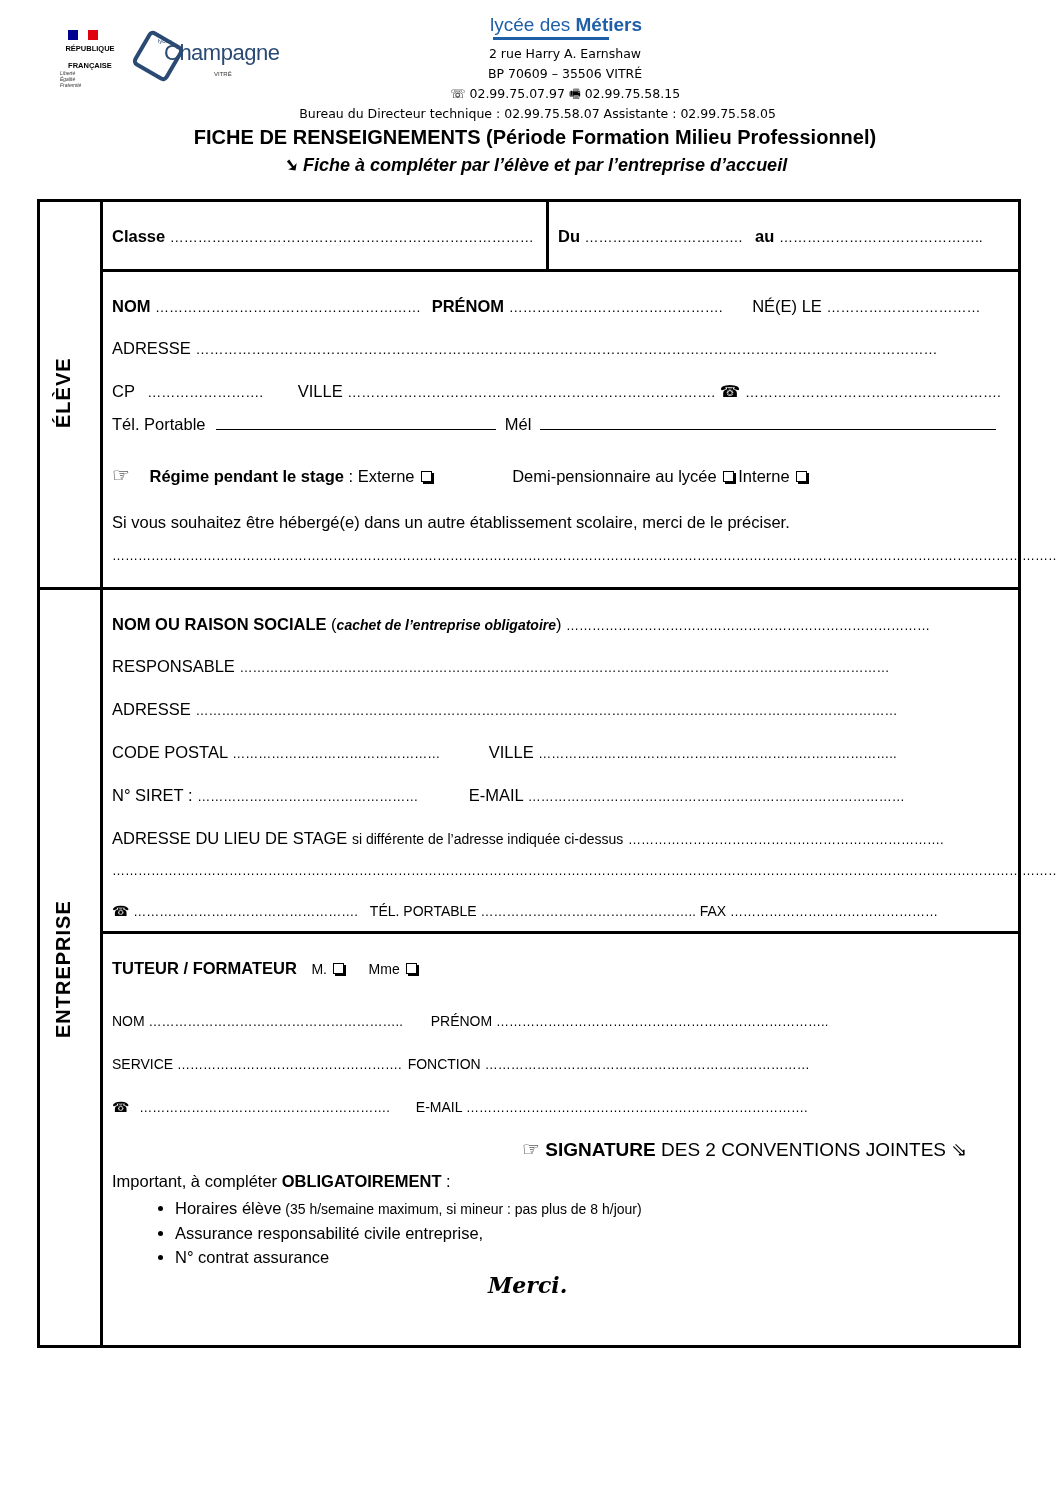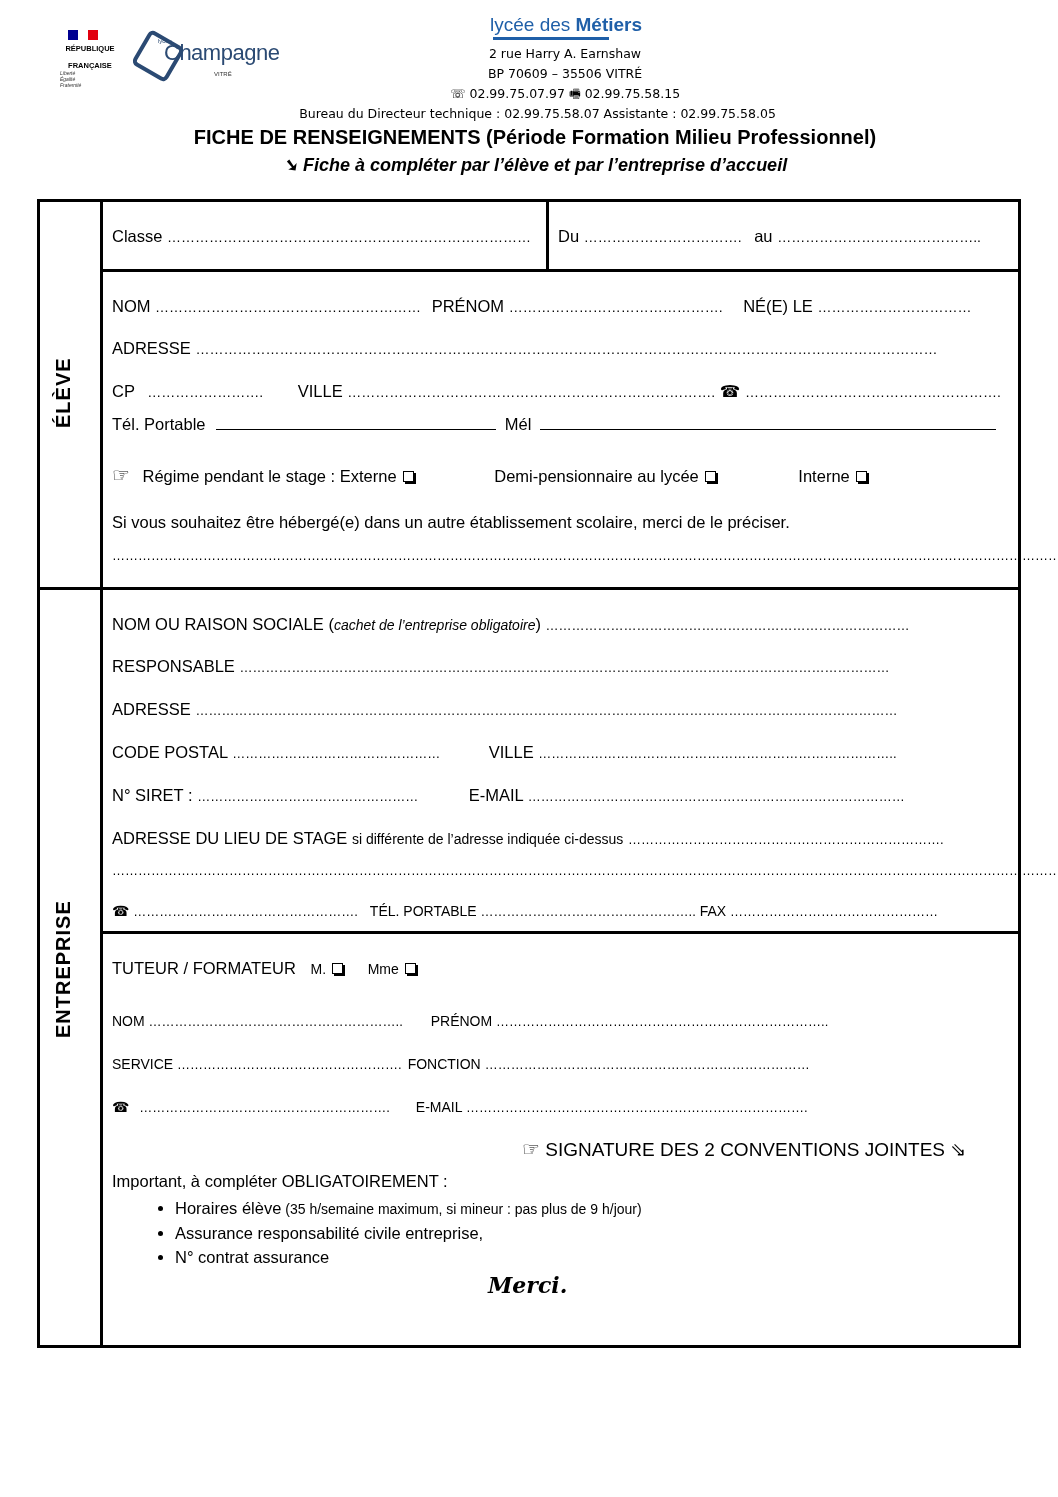--- a/index.html
+++ b/index.html
@@ -23,21 +23,21 @@
   .addr { left:0; width:1130px; text-align:center; font-family:"DejaVu Sans", sans-serif; font-size:12.5px; line-height:20px; }
   .title { left:0; width:1070px; text-align:center; top:126px; font-size:20px; font-weight:bold; }
   .subtitle { left:0; width:1070px; text-align:center; top:154px; font-size:18px; font-weight:bold; font-style:italic; }
 
   
   .frame { left:37px; top:199px; width:984px; height:1149px; border:3px solid #000; box-sizing:border-box; }
   .vline-side { left:100px; top:199px; width:3px; height:1149px; background:#000; }
   .hline { left:37px; height:3px; background:#000; }
   .vlabel { position:absolute; left:52px; transform:rotate(-90deg); transform-origin:left top; font-weight:bold; font-size:20px; letter-spacing:1px; white-space:nowrap; }
   .row { position:absolute; left:112px; font-size:16.5px; white-space:nowrap; }
-  .b { font-weight:normal; }
+  .b { font-weight:bold; }
   .sm { font-size:14px; }
   .xs { font-size:13px; }
   .ul { display:inline-block; border-bottom:1.3px solid #000; height:14px; vertical-align:baseline; }
   .box { display:inline-block; width:9px; height:9px; border:1.5px solid #000; box-shadow:2px 2px 0 #000; vertical-align:middle; margin-left:6px; margin-top:-3px; }
   .hand { font-size:20px; }
   ul.bul { position:absolute; left:145px; margin:0; padding-left:30px; font-size:16.5px; line-height:24px; }
   .merci { left:488px; top:1272px; font-family:"DejaVu Serif", serif; font-style:italic; font-weight:bold; font-size:22px; }
 </style>
 </head>
 <body>
@@ -94,21 +94,21 @@
   <span class="sm">…………………………….</span>
   <span class="b" style="margin-left:8px">au</span>
   <span class="sm">……………………………………..</span>
 </div>
 
 <div class="row" style="top:297px">
   <span class="b">NOM</span>
   <span class="sm">…………………………………………………</span>
   <span class="b" style="margin-left:6px">PRÉNOM</span>
   <span class="sm">……………………………………….</span>
-  <span style="margin-left:16px">NÉ(E) LE</span>
+  <span style="margin-left:25px">NÉ(E) LE</span>
   <span class="sm">……………………………</span>
 </div>
 <div class="row" style="top:339px">
   <span>ADRESSE</span>
   <span class="sm">……………………………………………………………………………………………………………………………………………</span>
 </div>
 <div class="row" style="top:382px">
   <span>CP</span>
   <span class="sm" style="margin-left:8px">…………………….</span>
   <span style="margin-left:30px">VILLE</span>
@@ -117,23 +117,23 @@
   <span class="sm">……………………………………………….</span>
 </div>
 <div class="row" style="top:415px">
   <span>Tél. Portable</span>
   <span class="ul" style="width:280px;margin-left:6px"></span>
   <span style="margin-left:4px">Mél</span>
   <span class="ul" style="width:456px;margin-left:4px"></span>
 </div>
 <div class="row" style="top:463px">
   <span class="hand">☞</span>
-  <span class="b" style="margin-left:8px">Régime pendant le stage</span><span> : </span><span>Externe</span><span class="box"></span>
+  <span class="b" style="margin-left:15px">Régime pendant le stage</span><span> : </span><span>Externe</span><span class="box"></span>
   <span style="margin-left:76px">Demi-pensionnaire au lycée</span><span class="box"></span>
-  <span style="margin-left:78px">Interne</span><span class="box"></span>
+  <span style="">Interne</span><span class="box"></span>
 </div>
 <div class="row" style="top:513px">Si vous souhaitez être hébergé(e) dans un autre établissement scolaire, merci de le préciser.</div>
 <div class="row xs" style="top:548px">…………………………………………………………………………………………………………………………………………………………………………………………………..</div>
 
 <div class="row" style="top:615px">
   <span class="b">NOM OU RAISON SOCIALE</span>
   (<i class="b sm">cachet de l’entreprise obligatoire</i>)
   <span class="xs">…………………………………………………………………………</span>
 </div>
 <div class="row" style="top:657px">
@@ -196,17 +196,17 @@
 </div>
 <div class="row" style="top:1137px;left:522px;font-size:19px">
   <span class="hand">☞</span>
   <span class="b">SIGNATURE</span><span> DES 2 CONVENTIONS JOINTES</span>
   <span>⇘</span>
 </div>
 <div class="row" style="top:1172px">
   <span>Important, à compléter </span><span class="b">OBLIGATOIREMENT</span><span> :</span>
 </div>
 <ul class="bul" style="top:1196px">
-  <li><span>Horaires élève</span><span class="sm"> (35 h/semaine maximum, si mineur : pas plus de 9 h/jour)</span></li>
+  <li><span>Horaires élève</span><span class="sm"> (35 h/semaine maximum, si mineur : pas plus de 8 h/jour)</span></li>
   <li><span>Assurance responsabilité civile entreprise,</span></li>
   <li><span>N° contrat assurance</span></li>
 </ul>
 <div class="abs merci">Merci.</div>
 
 </body></html>

